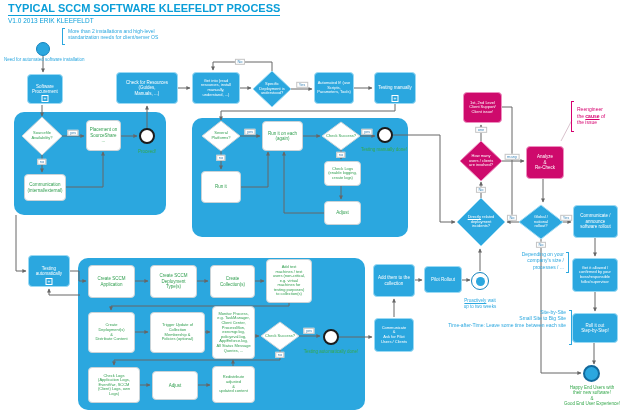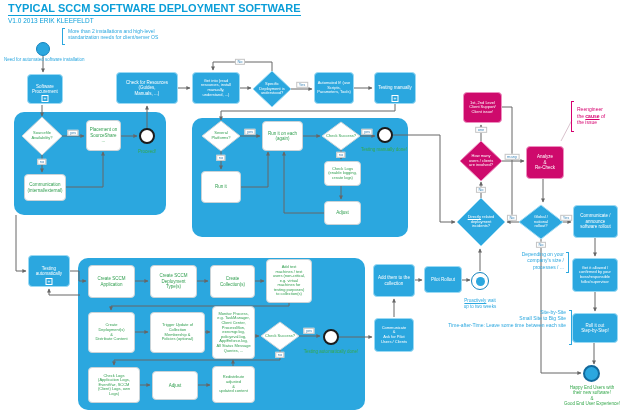--- a/index.html
+++ b/index.html
@@ -34,21 +34,21 @@
          border-bottom:1.5px solid #0B9ED8;padding-bottom:1px;z-index:3;}
   .subtitle{position:absolute;left:8px;top:17px;font-size:6.5px;color:#0B9ED8;z-index:3;}
   .u{text-decoration:underline;}
   .em{font-weight:bold;text-decoration:underline;}
 </style>
 </head>
 <body>
 
 <div class="canvas">
 
-  <div class="title">TYPICAL SCCM SOFTWARE DEPLOYMENT SOFTWARE</div>
+  <div class="title">TYPICAL SCCM SOFTWARE KLEEFELDT PROCESS</div>
   <div class="subtitle">V1.0 2013 ERIK KLEEFELDT</div>
 
   <div class="container" style="left:14px;top:112px;width:152px;height:103px;"></div>
   <div class="container" style="left:192px;top:118px;width:216px;height:119px;"></div>
   <div class="container" style="left:78px;top:258px;width:287px;height:152px;"></div>
 
   <svg class="layer wires" viewBox="0 0 620 417">
     <defs>
       <marker id="ah" markerWidth="5" markerHeight="5" refX="3.6" refY="2" orient="auto">
         <path d="M0,0 L4,2 L0,4 z" fill="#666"></path>

